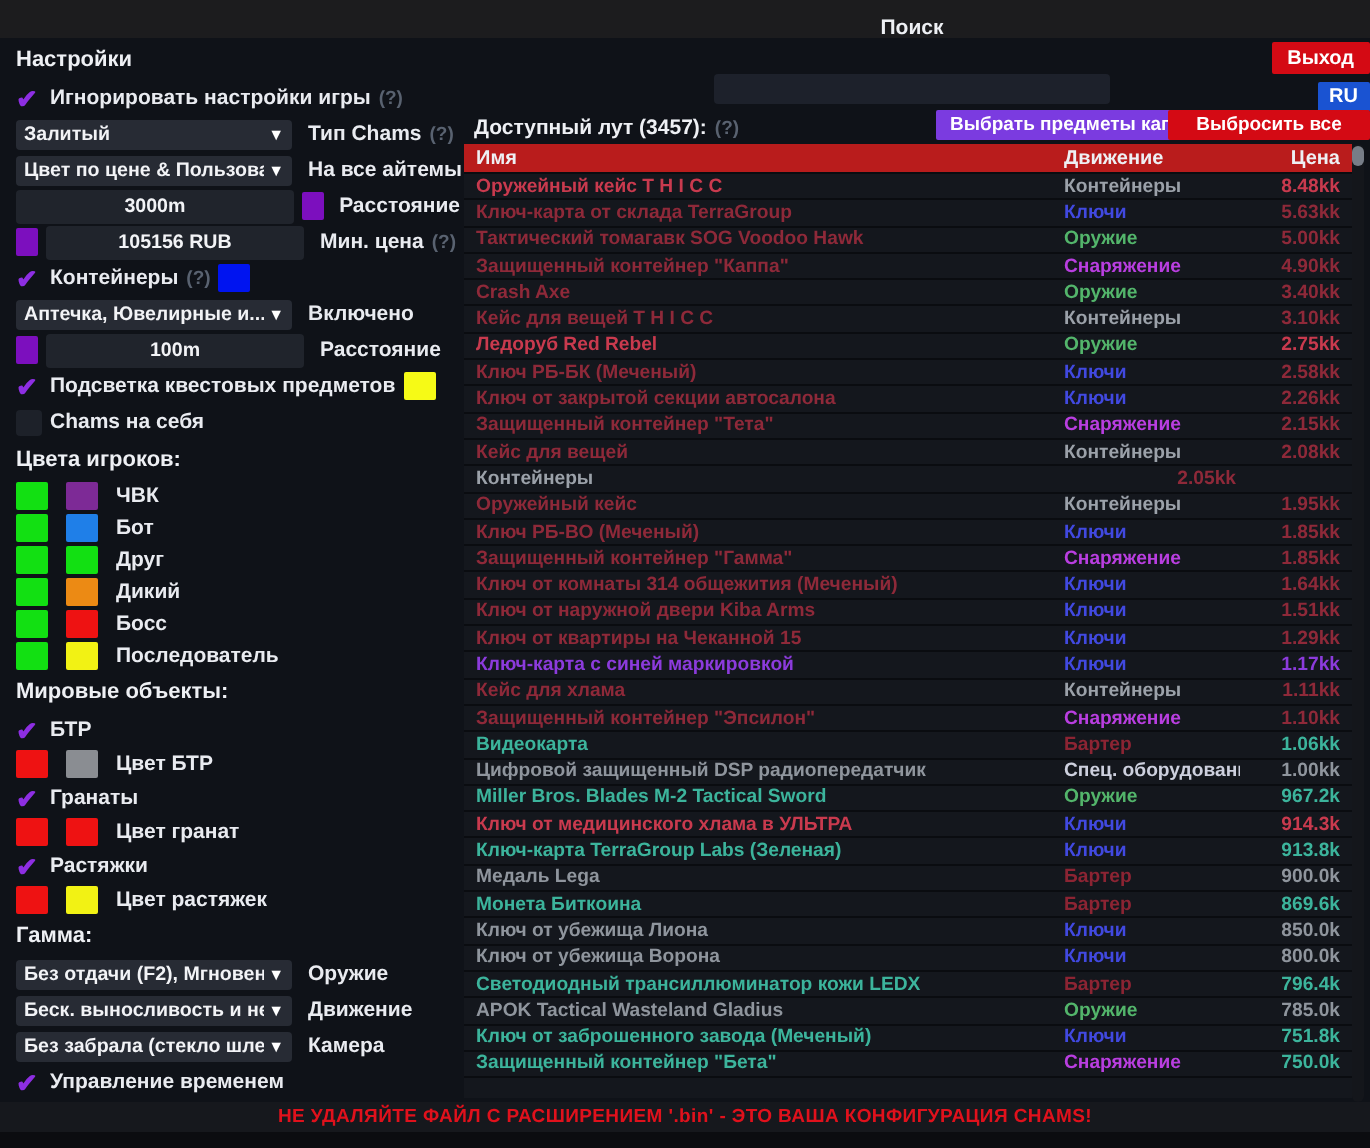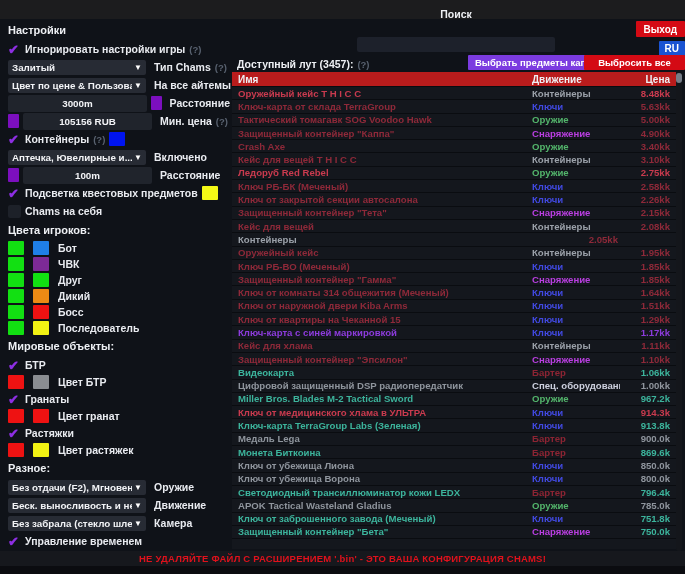--- a/index.html
+++ b/index.html
@@ -155,28 +155,28 @@
     <div class="box-unchecked"></div>
     <span class="lbl">Chams на себя</span>
   </div>
 
   <div class="sec-title">Цвета игроков:</div>
 
   <div>
 
       <div class="row swr pair">
         <div class="sw-big" style="background: rgb(18, 224, 18);"></div>
+        <div class="sw-big" style="background: rgb(125, 42, 150);"></div>
+        <span class="lbl">ЧВК</span>
+      </div>
+
+      <div class="row swr pair">
+        <div class="sw-big" style="background: rgb(18, 224, 18);"></div>
         <div class="sw-big" style="background: rgb(31, 127, 232);"></div>
         <span class="lbl">Бот</span>
-      </div>
-
-      <div class="row swr pair">
-        <div class="sw-big" style="background: rgb(18, 224, 18);"></div>
-        <div class="sw-big" style="background: rgb(125, 42, 150);"></div>
-        <span class="lbl">ЧВК</span>
       </div>
 
       <div class="row swr pair">
         <div class="sw-big" style="background: rgb(18, 224, 18);"></div>
         <div class="sw-big" style="background: rgb(18, 224, 18);"></div>
         <span class="lbl">Друг</span>
       </div>
 
       <div class="row swr pair">
         <div class="sw-big" style="background: rgb(18, 224, 18);"></div>
@@ -222,21 +222,21 @@
   <div class="row">
     <span class="check">✔</span>
     <span class="lbl">Растяжки</span>
   </div>
   <div class="row swr pair">
     <div class="sw-big" style="background: rgb(238, 18, 18);"></div>
     <div class="sw-big" style="background: rgb(242, 242, 20);"></div>
     <span class="lbl">Цвет растяжек</span>
   </div>
 
-  <div class="sec-title">Разное:</div>
+  <div class="sec-title">Гамма:</div>
 
   <div class="row">
     <div class="dd">
       <span class="dd-text">Без отдачи (F2), Мгновенное п</span>
       <span class="caret">▼</span>
     </div>
     <span class="lbl after-lbl">Оружие</span>
   </div>
 
   <div class="row">

